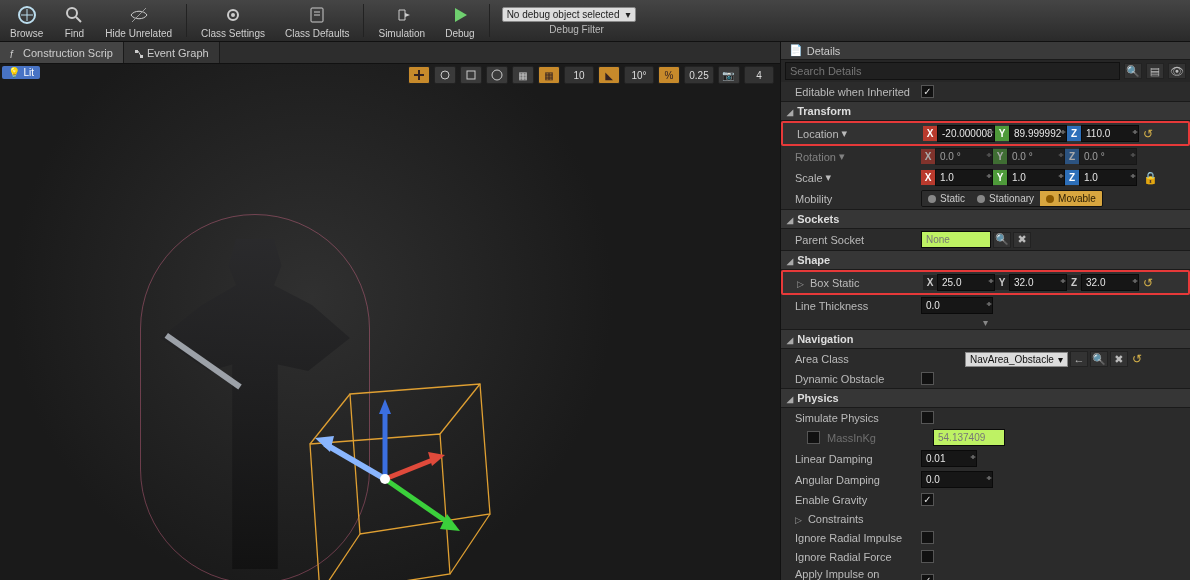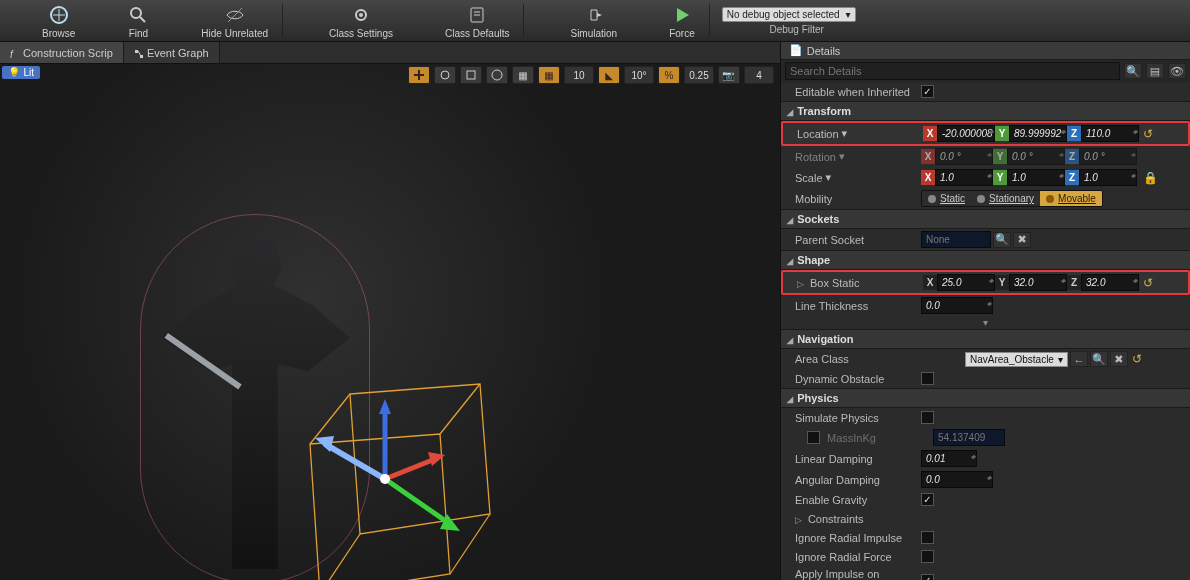--- a/index.html
+++ b/index.html
@@ -1,19 +1,19 @@
 <!DOCTYPE html>
 <html><head>
 <meta charset="utf-8">
 <style>
   * { box-sizing: border-box; margin: 0; padding: 0; font-family: Tahoma, Verdana, sans-serif; }
   html, body { width: 1190px; height: 580px; overflow: hidden; background: #1a1a1a; color: #c0c0c0; font-size: 11px; }
   .root { display: flex; flex-direction: column; width: 100%; height: 100%; }
   .toolbar { display: flex; background: linear-gradient(#454545,#2a2a2a); height: 42px; border-bottom: 1px solid #111; }
-  .toolbar-btn { display: flex; flex-direction: column; align-items: center; justify-content: flex-end; padding: 2px 10px; color: #cfcfcf; cursor: pointer; font-size: 10px; gap: 2px; margin-left: 32px;}
+  .toolbar-btn { display: flex; flex-direction: column; align-items: center; justify-content: flex-end; padding: 2px 10px; color: #cfcfcf; cursor: pointer; font-size: 10px; gap: 2px;}
   .toolbar-btn .ticon { width: 22px; height: 22px; display:flex; align-items:center; justify-content:center;}
   .toolbar-btn.play .ticon { color:#6fd06f;}
   .toolbar-sep { width:1px; background:#222; margin:4px 4px;}
   .debug-zone { display:flex; flex-direction:column; align-items:center; justify-content:center; padding:0 8px;}
   .debug-select { background:#ddd; color:#222; font-size:10px; padding:1px 4px; border:1px solid #888; border-radius:2px; display:flex; align-items:center; gap:6px;}
   .debug-label { font-size:10px; color:#bbb; margin-top:2px;margin-left:16px;}
   .main { display:flex; flex:1; min-height:0;}
   .viewport-area { flex:1; display:flex; flex-direction:column; background:#1e1e1e; position:relative; }
   .tabbar { display:flex; background:#2d2d2d; height:22px; border-bottom:1px solid #111; align-items:stretch;}
   .tab { display:flex; align-items:center; gap:5px; padding:0 10px; background:#353535; border-right:1px solid #1a1a1a; font-size:11px; color:#ccc; cursor:pointer;}
@@ -43,33 +43,33 @@
   .cat-header .tri::before { content:"◢"; font-size:8px; color:#aaa; display:inline-block; transform:rotate(0deg);}        
   .row { display:flex; align-items:center; padding:2px 4px 2px 14px; min-height:19px; gap:4px;justify-content:space-between;}
   .row.indent { padding-left:26px;}
   .row-label { width:122px; color:#bbb; font-size:11px; display:flex; align-items:center; gap:3px;}
   .row-label.dim { color:#6f6f6f;}
   .row-val { flex:1; display:flex; align-items:center; gap:2px;}
   .vec3 { display:flex; gap:0;}
   .axis { display:flex; align-items:center; }
   .axis-tag { width:14px; text-align:center; color:#fff; font-size:10px; font-weight:bold; padding:2px 0;}
   .axis-tag.x { background:#b93a2d;} .axis-tag.y { background:#4e9a3a;} .axis-tag.z { background:#2d6fb9;}
-  .numfield { width:58px; background:#161616; color:#e5e5e5; border:1px solid #0a0a0a; font-size:10px; padding:2px 4px; text-align:left; position:relative;font-style:italic;}
+  .numfield { width:58px; background:#161616; color:#e5e5e5; border:1px solid #0a0a0a; font-size:10px; padding:2px 4px; text-align:left; position:relative;}
   .numfield::after { content:"◂▸"; position:absolute; right:2px; top:1px; font-size:8px; color:#666; letter-spacing:-2px;}
   .row-highlight { border:2px solid #e63939; border-radius:2px; background:#323232;}
   .mobility { display:flex; border:1px solid #111; border-radius:2px; overflow:hidden;}
-  .mob-opt { display:flex; align-items:center; gap:4px; padding:2px 6px; background:#2d2d2d; color:#ccc; font-size:10px; cursor:pointer;text-decoration:underline;}
+  .mob-opt { display:flex; align-items:center; gap:4px; padding:2px 6px; background:#2d2d2d; color:#ccc; font-size:10px; cursor:pointer;}
   .mob-opt.sel { background:#d8a63f; color:#2a1c00;}
   .mob-dot { width:8px; height:8px; border-radius:50%; background:#888;}
   .mob-opt.sel .mob-dot { background:#8c5a00;}
   .lock-icon { color:#888; font-size:12px; margin-left:4px;}
   .reset-pin { color:#d6b24a; font-size:12px; margin-left:2px;}
   .dropdown { background:#dcdcdc; color:#111; font-size:10px; padding:1px 4px; border:1px solid #888; display:flex; align-items:center; gap:4px;margin-left:44px; }
   .txtfield { background:#161616; color:#ddd; border:1px solid #0a0a0a; font-size:10px; padding:2px 4px; min-width:70px;}
-  .txtfield.dis { color:#777; background:#0f172a;}
+  .txtfield.dis { color:#777; background:#bef264;}
   .checkbox { width:13px; height:13px; background:#111; border:1px solid #555; display:flex; align-items:center; justify-content:center;}
   .checkbox.on::after { content:"✓"; color:#ddd; font-size:10px;}
   .expand-bar { text-align:center; color:#888; font-size:10px; padding:1px 0; cursor:pointer; }
   .tree-tri::before { content:"▷"; font-size:9px; color:#999; margin-right:3px;}
 </style>
 </head>
 <body>
 
 <div class="root">
 
@@ -131,21 +131,21 @@
           </svg>
         </span>
       <span>Simulation</span>
     </div>
     <div class="toolbar-btn play">
       <span class="ticon">
           <svg width="20" height="20">
             <polygon points="5,3 17,10 5,17" fill="#6fd06f"></polygon>
           </svg>
         </span>
-      <span>Force</span>
+      <span>Debug</span>
     </div>
     <div class="toolbar-sep"></div>
     <div class="debug-zone">
       <div class="debug-select">
         <span>No debug object selected</span>
         <span>▾</span>
       </div>
       <div class="debug-label">Debug Filter</div>
     </div>
   </div>

